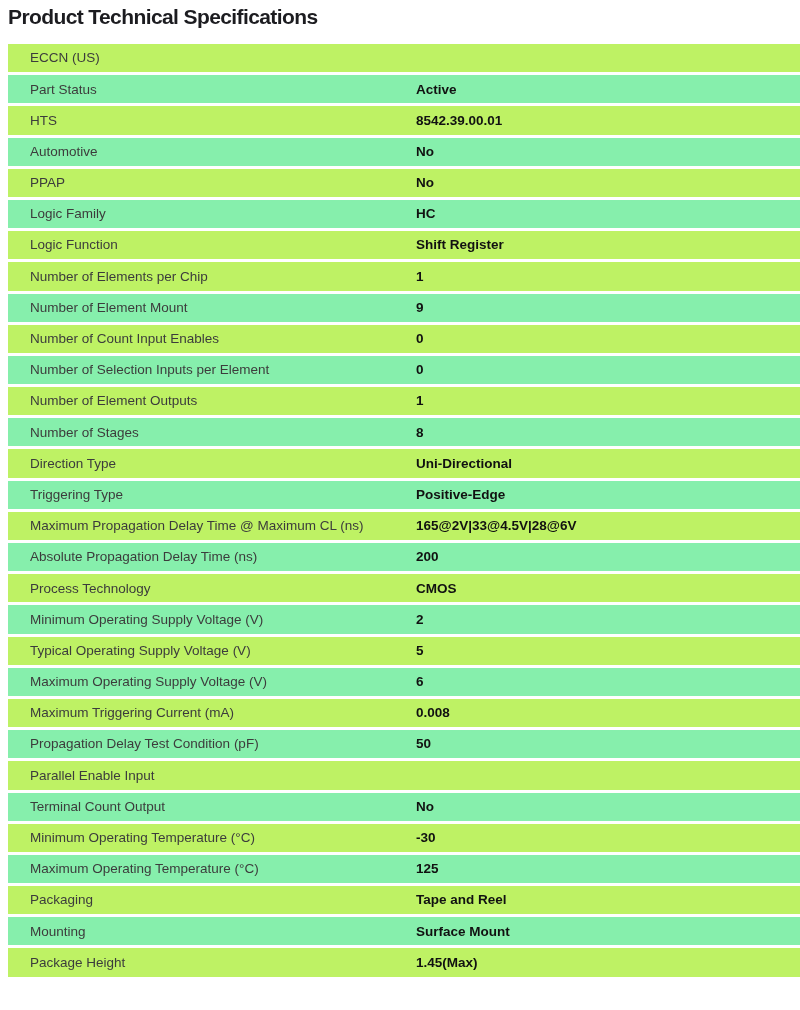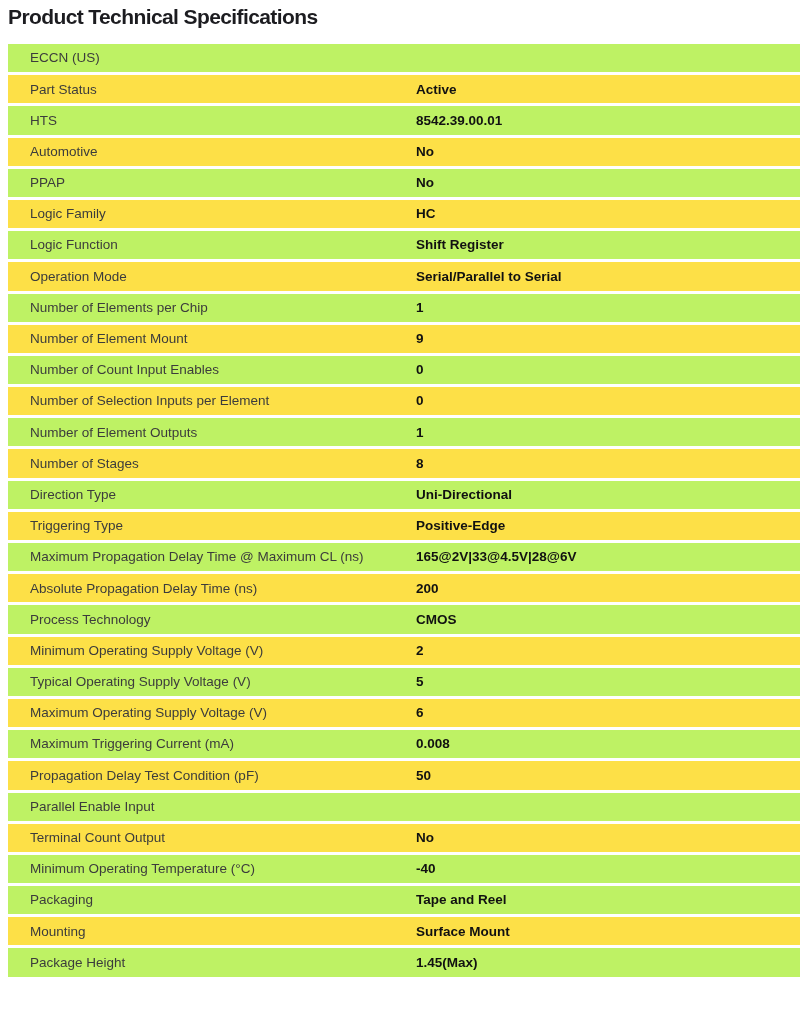--- a/index.html
+++ b/index.html
@@ -29,21 +29,21 @@
     position: absolute;
     top: 44px;
     left: 8px;
     width: 792px;
   }
   .spec-row {
     display: flex;
     align-items: center;
     height: 28.2px;
     margin-bottom: 3px;
-    background: #fde047;
+    background: #86efac;
   }
   .spec-row.shaded {
     background: #bef264;
   }
   .cell {
     font-size: 13.5px;
     line-height: 1;
     white-space: nowrap;
   }
   .cell.label {
@@ -84,24 +84,20 @@
         <div class="cell label">PPAP</div>
         <div class="cell value">No</div>
       </div>
       <div class="spec-row plain">
         <div class="cell label">Logic Family</div>
         <div class="cell value">HC</div>
       </div>
       <div class="spec-row shaded">
         <div class="cell label">Logic Function</div>
         <div class="cell value">Shift Register</div>
-      </div>
-      <div class="spec-row plain">
-        <div class="cell label">Operation Mode</div>
-        <div class="cell value">Serial/Parallel to Serial</div>
       </div>
       <div class="spec-row shaded">
         <div class="cell label">Number of Elements per Chip</div>
         <div class="cell value">1</div>
       </div>
       <div class="spec-row plain">
         <div class="cell label">Number of Element Mount</div>
         <div class="cell value">9</div>
       </div>
       <div class="spec-row shaded">
@@ -162,21 +158,25 @@
       </div>
       <div class="spec-row shaded">
         <div class="cell label">Parallel Enable Input</div>
       </div>
       <div class="spec-row plain">
         <div class="cell label">Terminal Count Output</div>
         <div class="cell value">No</div>
       </div>
       <div class="spec-row shaded">
         <div class="cell label">Minimum Operating Temperature (°C)</div>
-        <div class="cell value">-40</div>
+        <div class="cell value">-30</div>
+      </div>
+      <div class="spec-row plain">
+        <div class="cell label">Maximum Operating Temperature (°C)</div>
+        <div class="cell value">125</div>
       </div>
       <div class="spec-row shaded">
         <div class="cell label">Packaging</div>
         <div class="cell value">Tape and Reel</div>
       </div>
       <div class="spec-row plain">
         <div class="cell label">Mounting</div>
         <div class="cell value">Surface Mount</div>
       </div>
       <div class="spec-row shaded">

